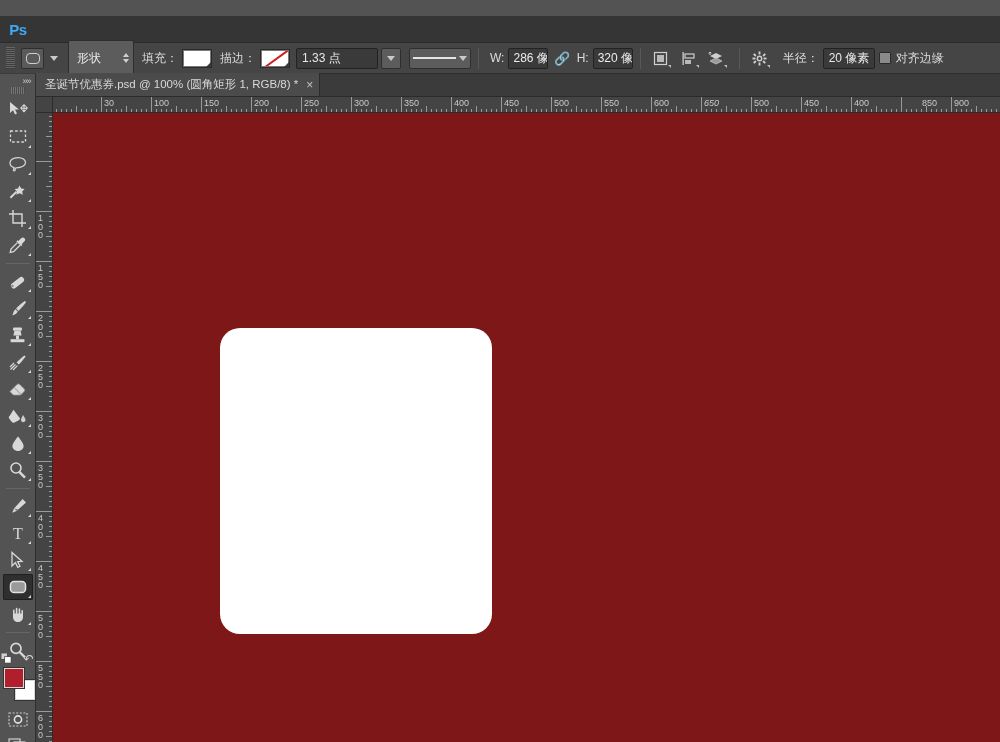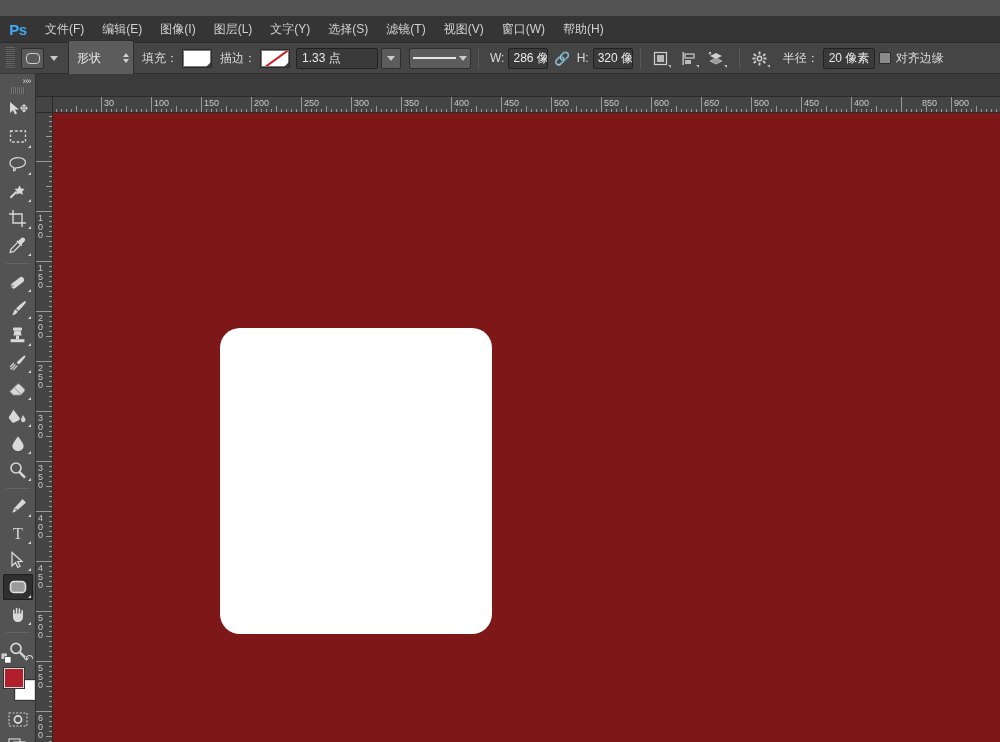--- a/index.html
+++ b/index.html
@@ -230,32 +230,20 @@
     position:absolute; background:#ffffff;
   }
 </style>
 </head>
 <body>
 
 <div id="app">
 
   <div class="menubar">
     <div class="ps-logo">Ps</div>
-    <div id="menu-items" style="display:flex;align-items:center;">
-        <div class="menu-item">文件(F)</div>
-        <div class="menu-item">编辑(E)</div>
-        <div class="menu-item">图像(I)</div>
-        <div class="menu-item">图层(L)</div>
-        <div class="menu-item">文字(Y)</div>
-        <div class="menu-item">选择(S)</div>
-        <div class="menu-item">滤镜(T)</div>
-        <div class="menu-item">视图(V)</div>
-        <div class="menu-item">窗口(W)</div>
-        <div class="menu-item">帮助(H)</div>
-      </div>
   </div>
 
   <div class="optionsbar">
     <div class="grip"></div>
 
     <div class="tool-preset">
       <div class="tp-icon"></div>
     </div>
     <div class="mini-caret-btn">
       <div class="caret-dn"></div>
@@ -355,20 +343,24 @@
     <div class="num-box" style="width:52px;">
       <span>20 像素</span>
     </div>
 
     <div class="chk"></div>
     <span class="opt-label" style="margin-left:0;">对齐边缘</span>
   </div>
 
   <div class="tabbar">
     <div class="tabbar-spacer"></div>
+    <div class="doc-tab">
+      <span>圣诞节优惠券.psd @ 100% (圆角矩形 1, RGB/8) *</span>
+      <span class="tab-close">×</span>
+    </div>
   </div>
 
   <div class="toolbar">
     <div class="tb-collapse">»»</div>
     <div class="tb-grip"></div>
     <div id="tool-list" style="display:flex;flex-direction:column;align-items:center;">
         <div class="tool">
           <svg width="20" height="18" viewBox="0 0 20 18">
             <path d="M2 1 L2 12 L5 9.2 L7 13.5 L9 12.6 L7 8.4 L11 8.4 Z" fill="#d8d8d8"></path>
             <path d="M16 3.5 L16 11 M12.5 7.2 L19.5 7.2 M16 3.5 L14.4 5.3 M16 3.5 L17.6 5.3 M16 11 L14.4 9.2 M16 11 L17.6 9.2 M12.5 7.2 L14.2 5.7 M12.5 7.2 L14.2 8.7 M19.5 7.2 L17.8 5.7 M19.5 7.2 L17.8 8.7" stroke="#d8d8d8" stroke-width="1.1" fill="none"></path>

